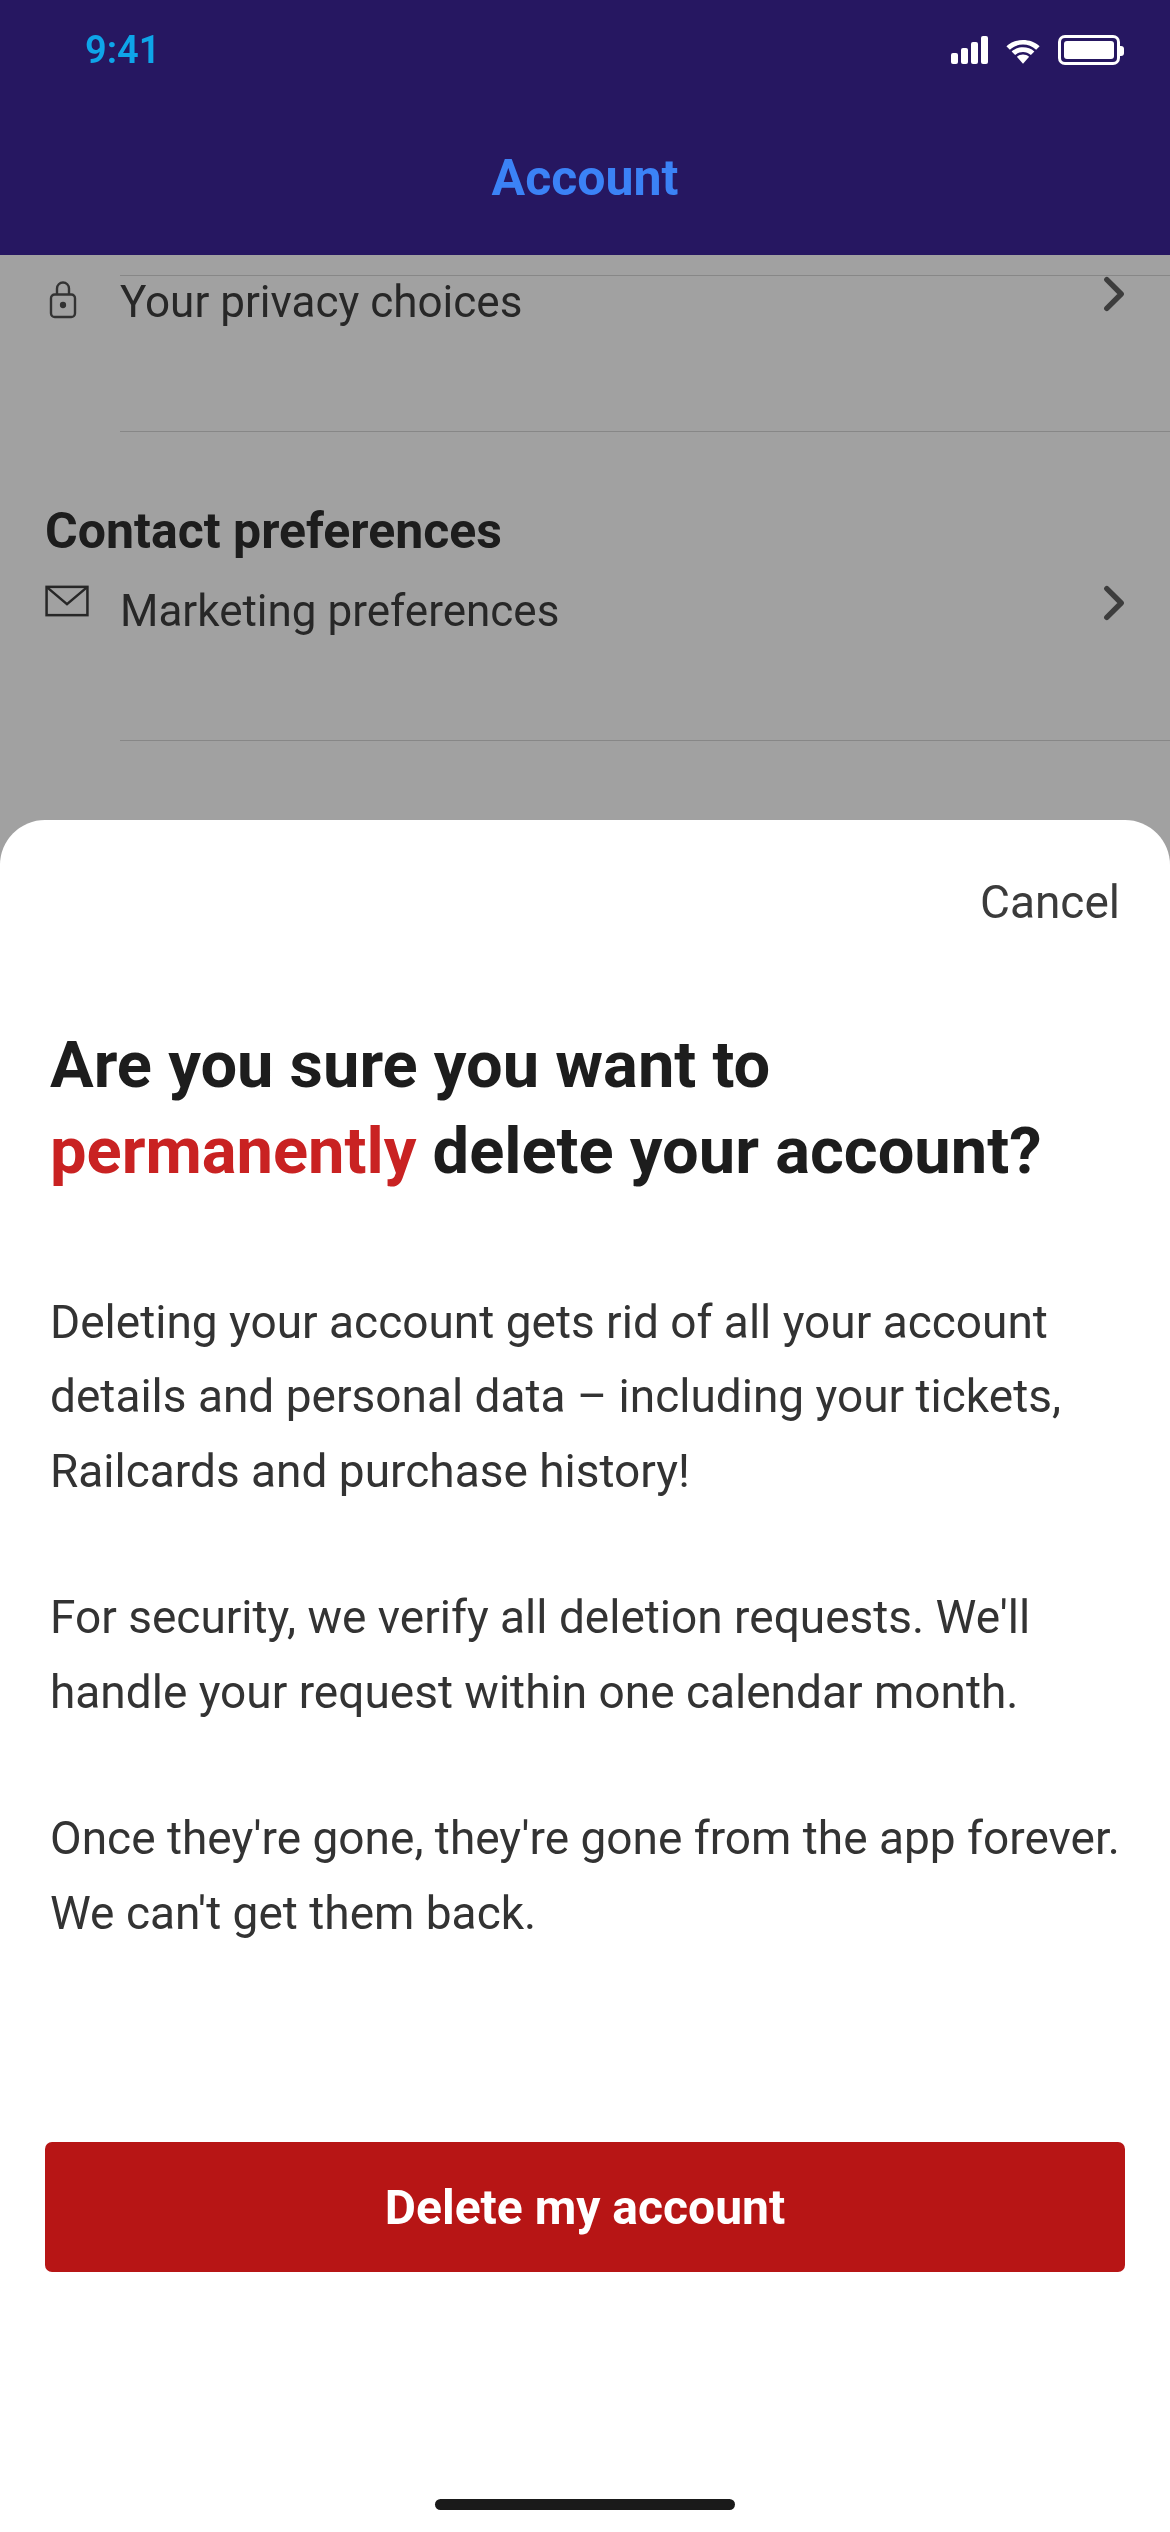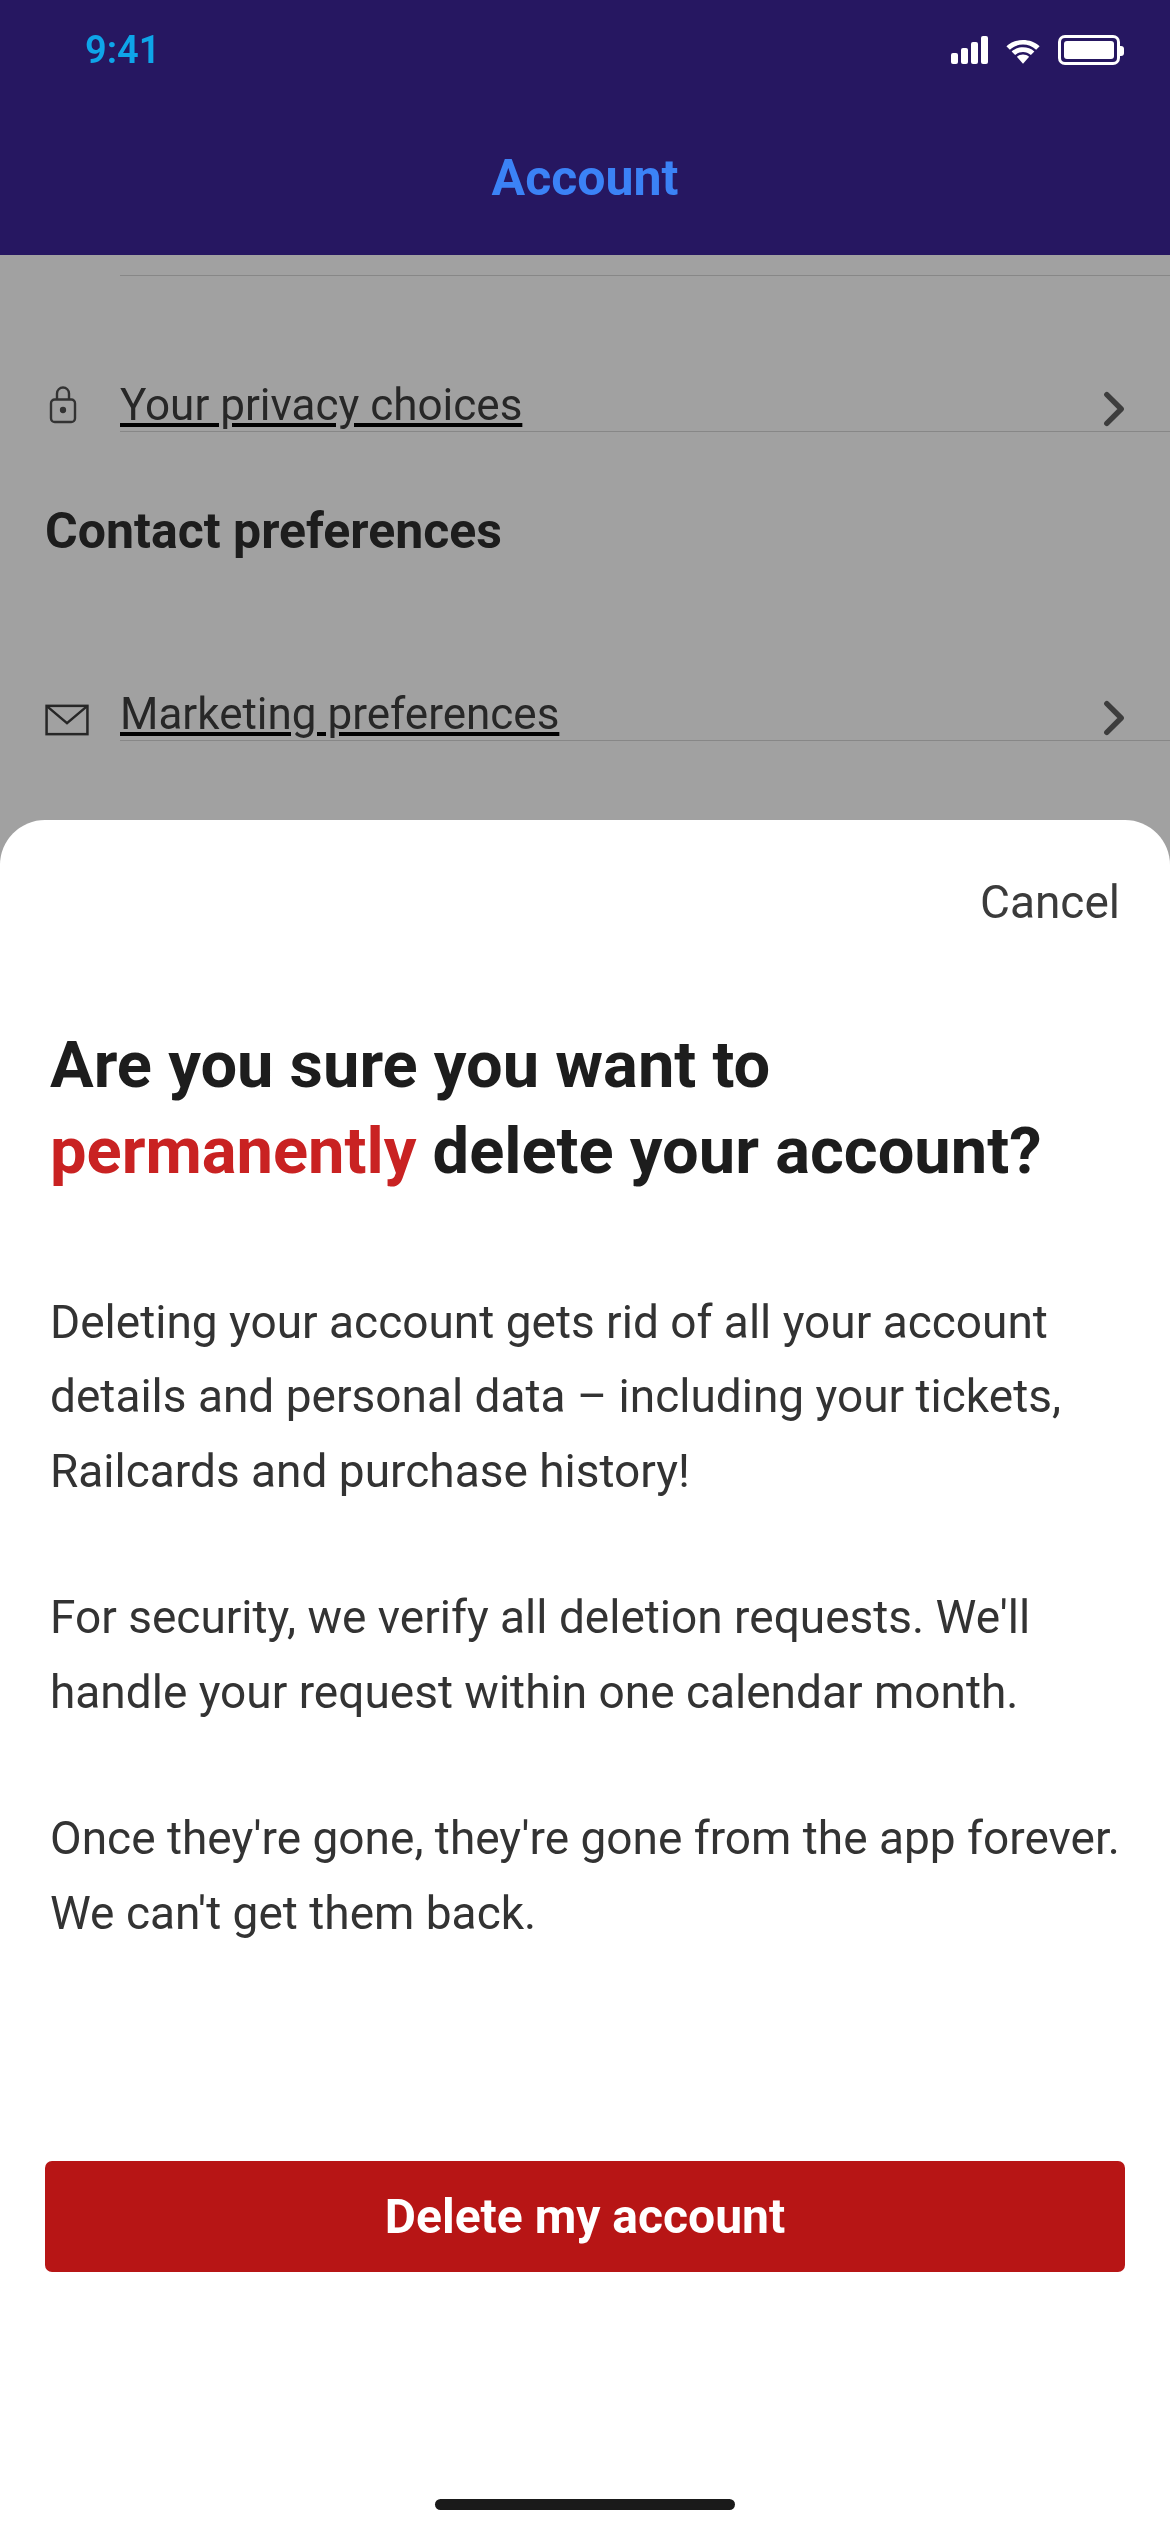--- a/index.html
+++ b/index.html
@@ -106,25 +106,24 @@
       position: absolute;
       top: 255px;
       left: 0;
       right: 0;
       bottom: 0;
       background: rgba(0, 0, 0, 0.32);
       z-index: 5;
     }
     .list-row {
       display: flex;
-      align-items: flex-end;
+      align-items: flex-start;
       padding: 0 45px;
       height: 155px;
       position: relative;
-      text-decoration: underline;
     }
     .list-row .icon-slot {
       width: 75px;
       display: flex;
       align-items: center;
       justify-content: flex-start;
     }
     .list-row .label {
       flex: 1;
       font-size: 44px;
@@ -179,21 +178,21 @@
       font-weight: 400;
     }
     .modal-body p + p {
       margin-top: 72px;
     }
     .delete-button {
       position: absolute;
       left: 45px;
       right: 45px;
       bottom: 260px;
-      height: 111px;
+      height: 130px;
       background: #b71515;
       border-radius: 7px;
       display: flex;
       align-items: center;
       justify-content: center;
       color: white;
       font-size: 48px;
       font-weight: 700;
     }
     .home-indicator {

